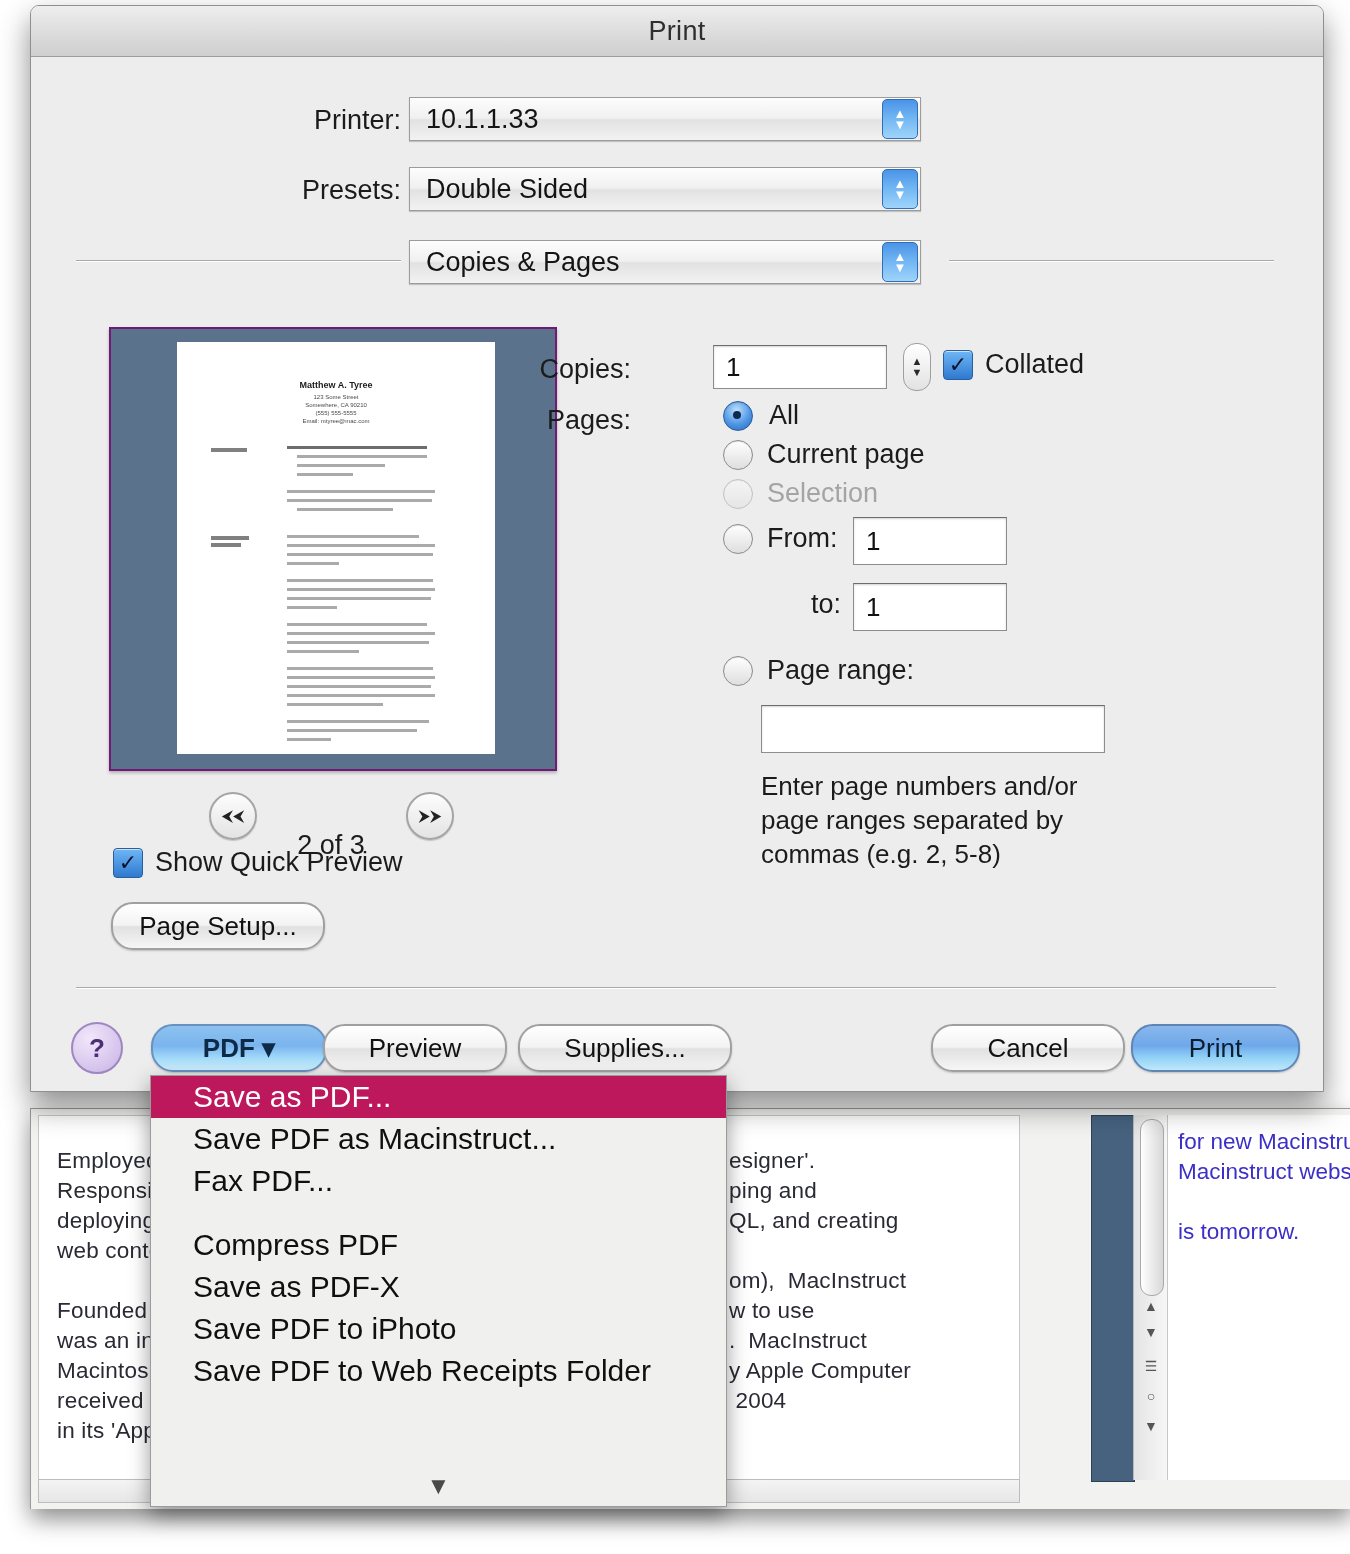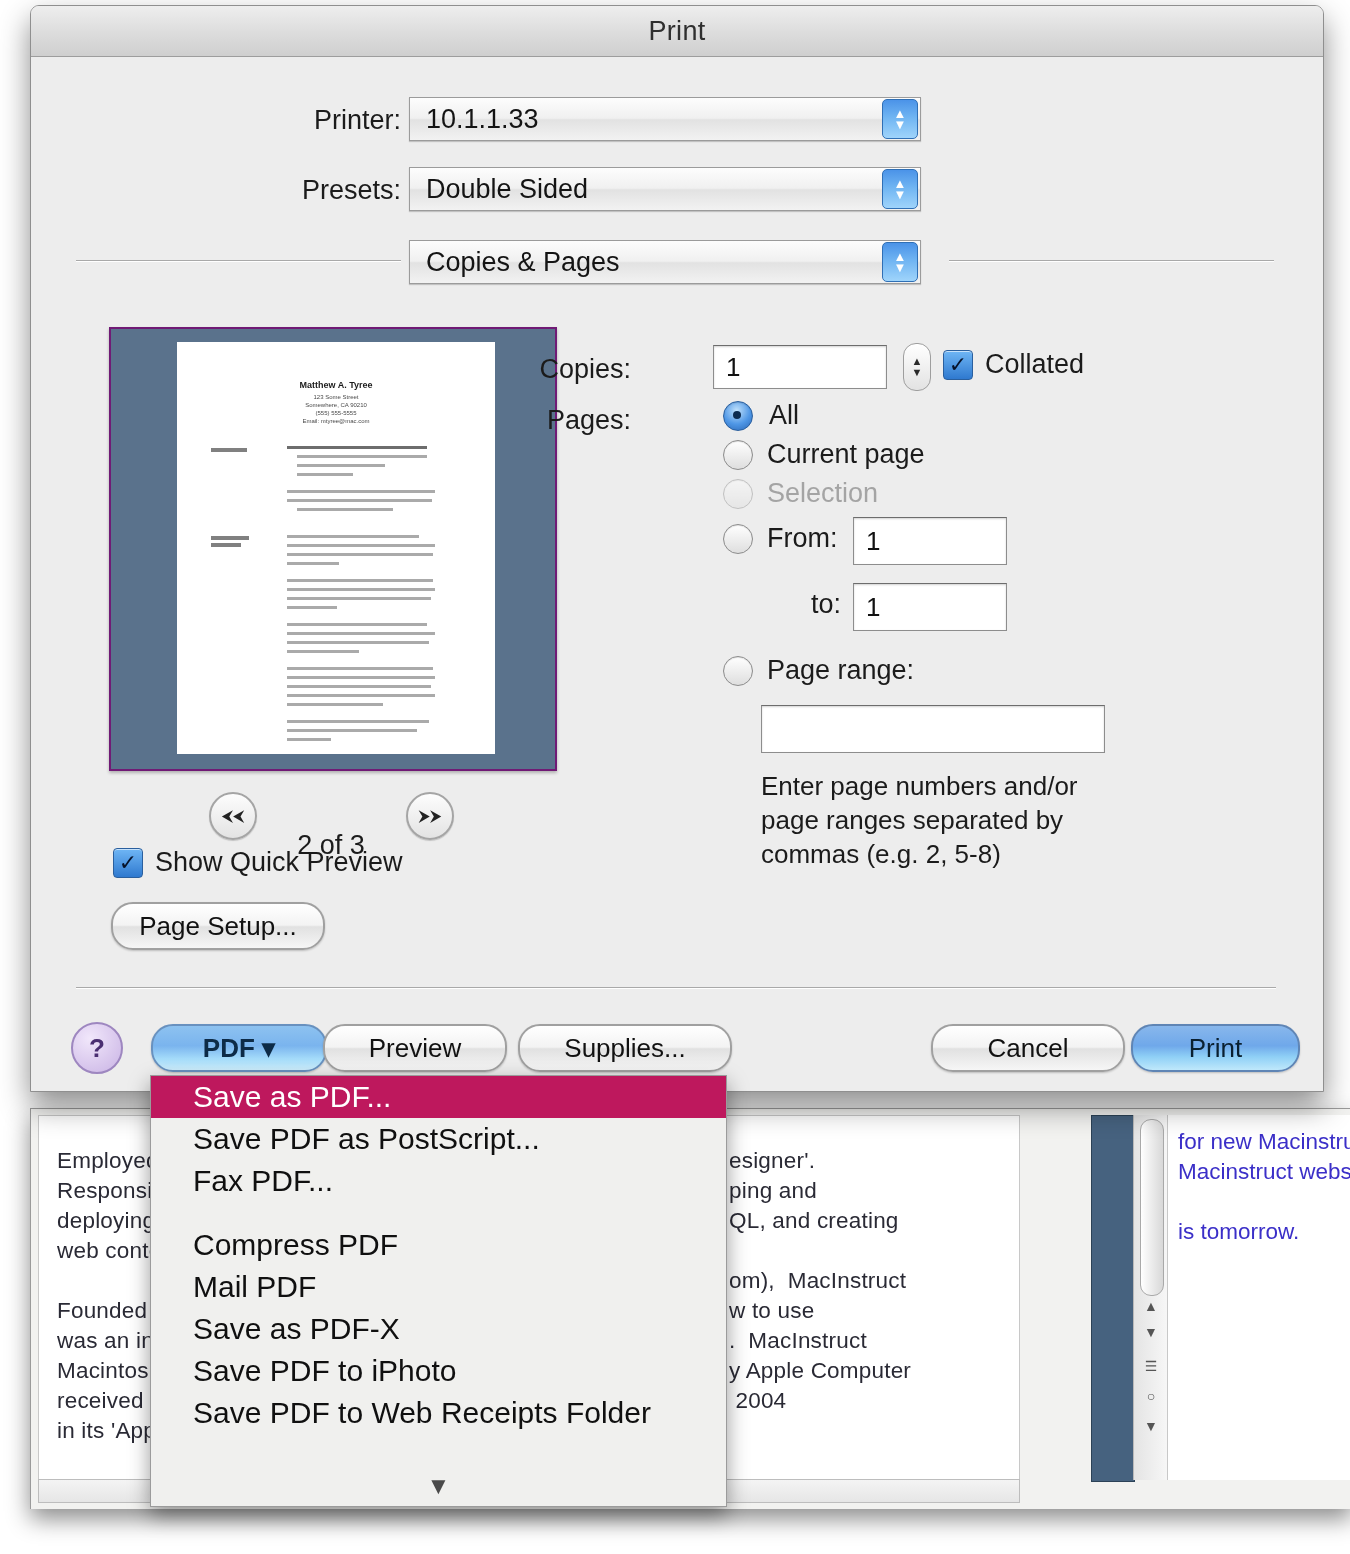--- a/index.html
+++ b/index.html
@@ -512,25 +512,24 @@
       <div class="push-btn" style="left:292px; top:967px; width:180px;">Preview</div>
       <div class="push-btn" style="left:487px; top:967px; width:210px;">Supplies...</div>
       <div class="push-btn" style="left:900px; top:967px; width:190px;">Cancel</div>
       <div class="push-btn blue" style="left:1100px; top:967px; width:165px;">Print</div>
 
     </div>
   </div>
 
   <div class="pdf-menu">
     <div class="pdf-menu-item selected">Save as PDF...</div>
-    <div class="pdf-menu-item">Save PDF as PostScript...</div>
+    <div class="pdf-menu-item">Save PDF as Macinstruct...</div>
     <div class="pdf-menu-item">Fax PDF...</div>
     <div class="pdf-menu-gap"></div>
     <div class="pdf-menu-item">Compress PDF</div>
-    <div class="pdf-menu-item">Mail PDF</div>
     <div class="pdf-menu-item">Save as PDF-X</div>
     <div class="pdf-menu-item">Save PDF to iPhoto</div>
     <div class="pdf-menu-item">Save PDF to Web Receipts Folder</div>
     <div class="pdf-menu-arrow">▼</div>
   </div>
 
   <svg class="cursor" width="40" height="52" viewBox="0 0 20 26">
     <polygon points="0,0 0,19 5,14.5 8.5,22.5 11.5,21 8,13.5 14.5,13.5" fill="#ffffff" stroke="#1a1a1a" stroke-width="1.2"></polygon>
   </svg>
 

